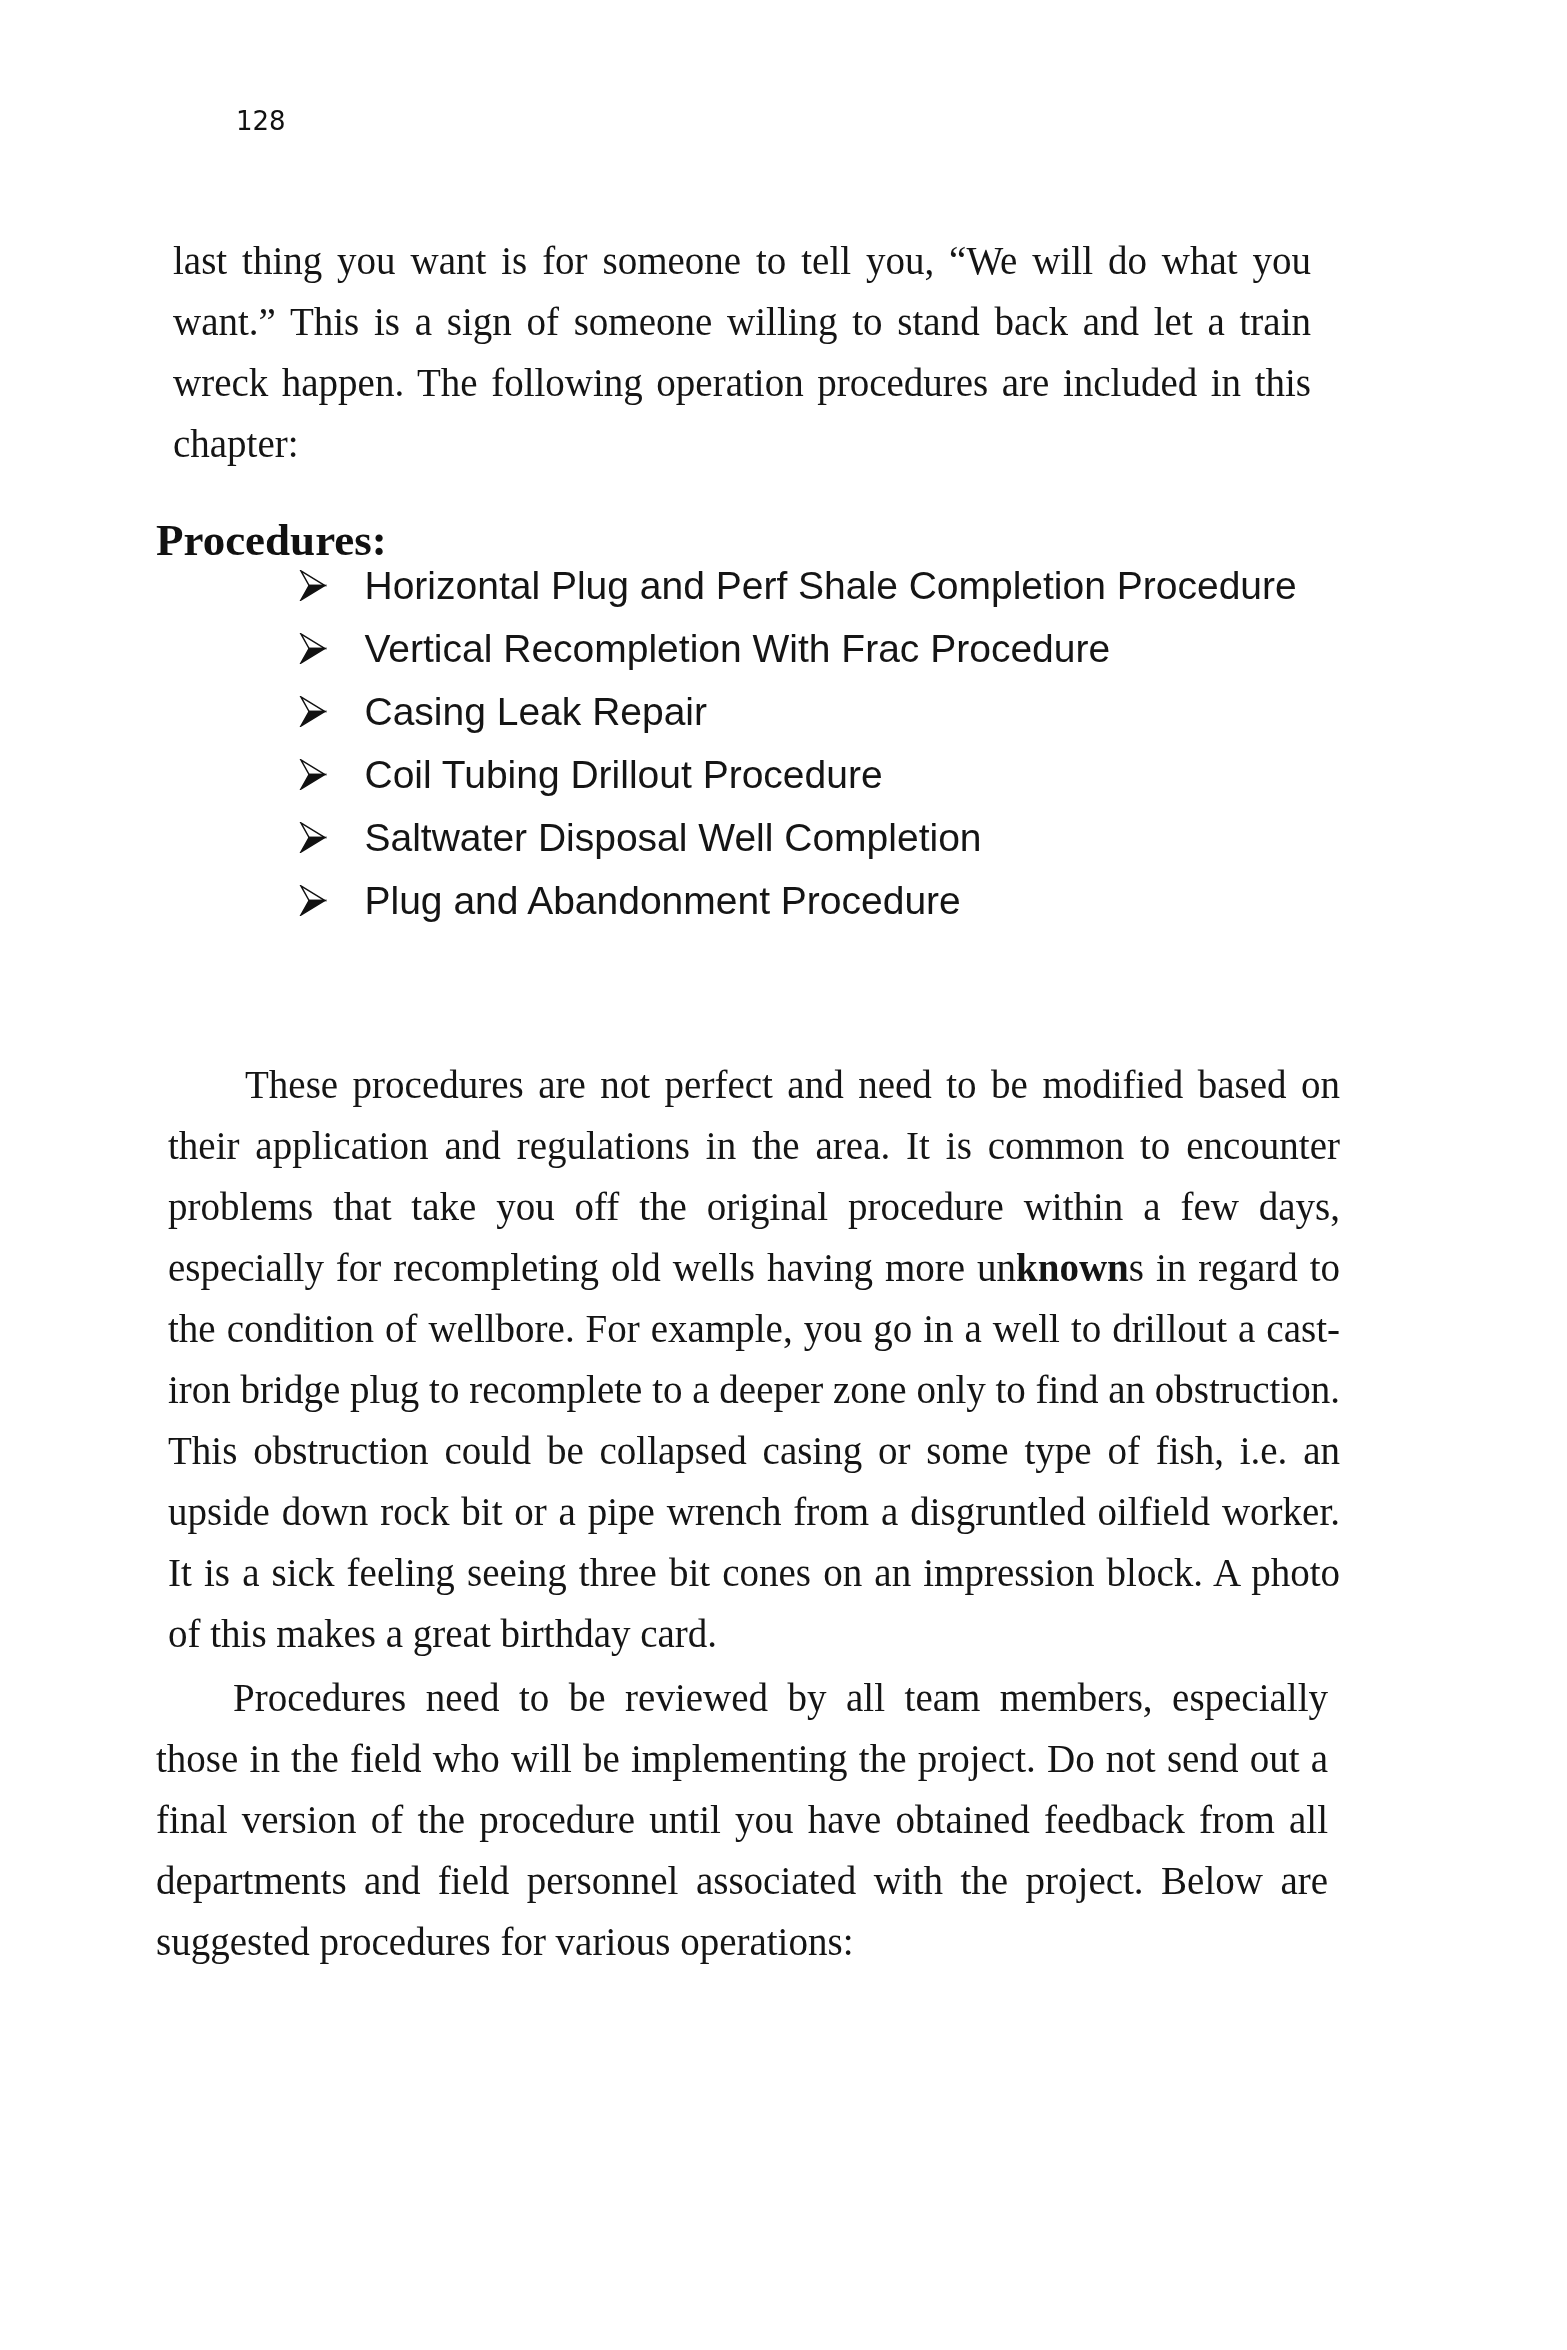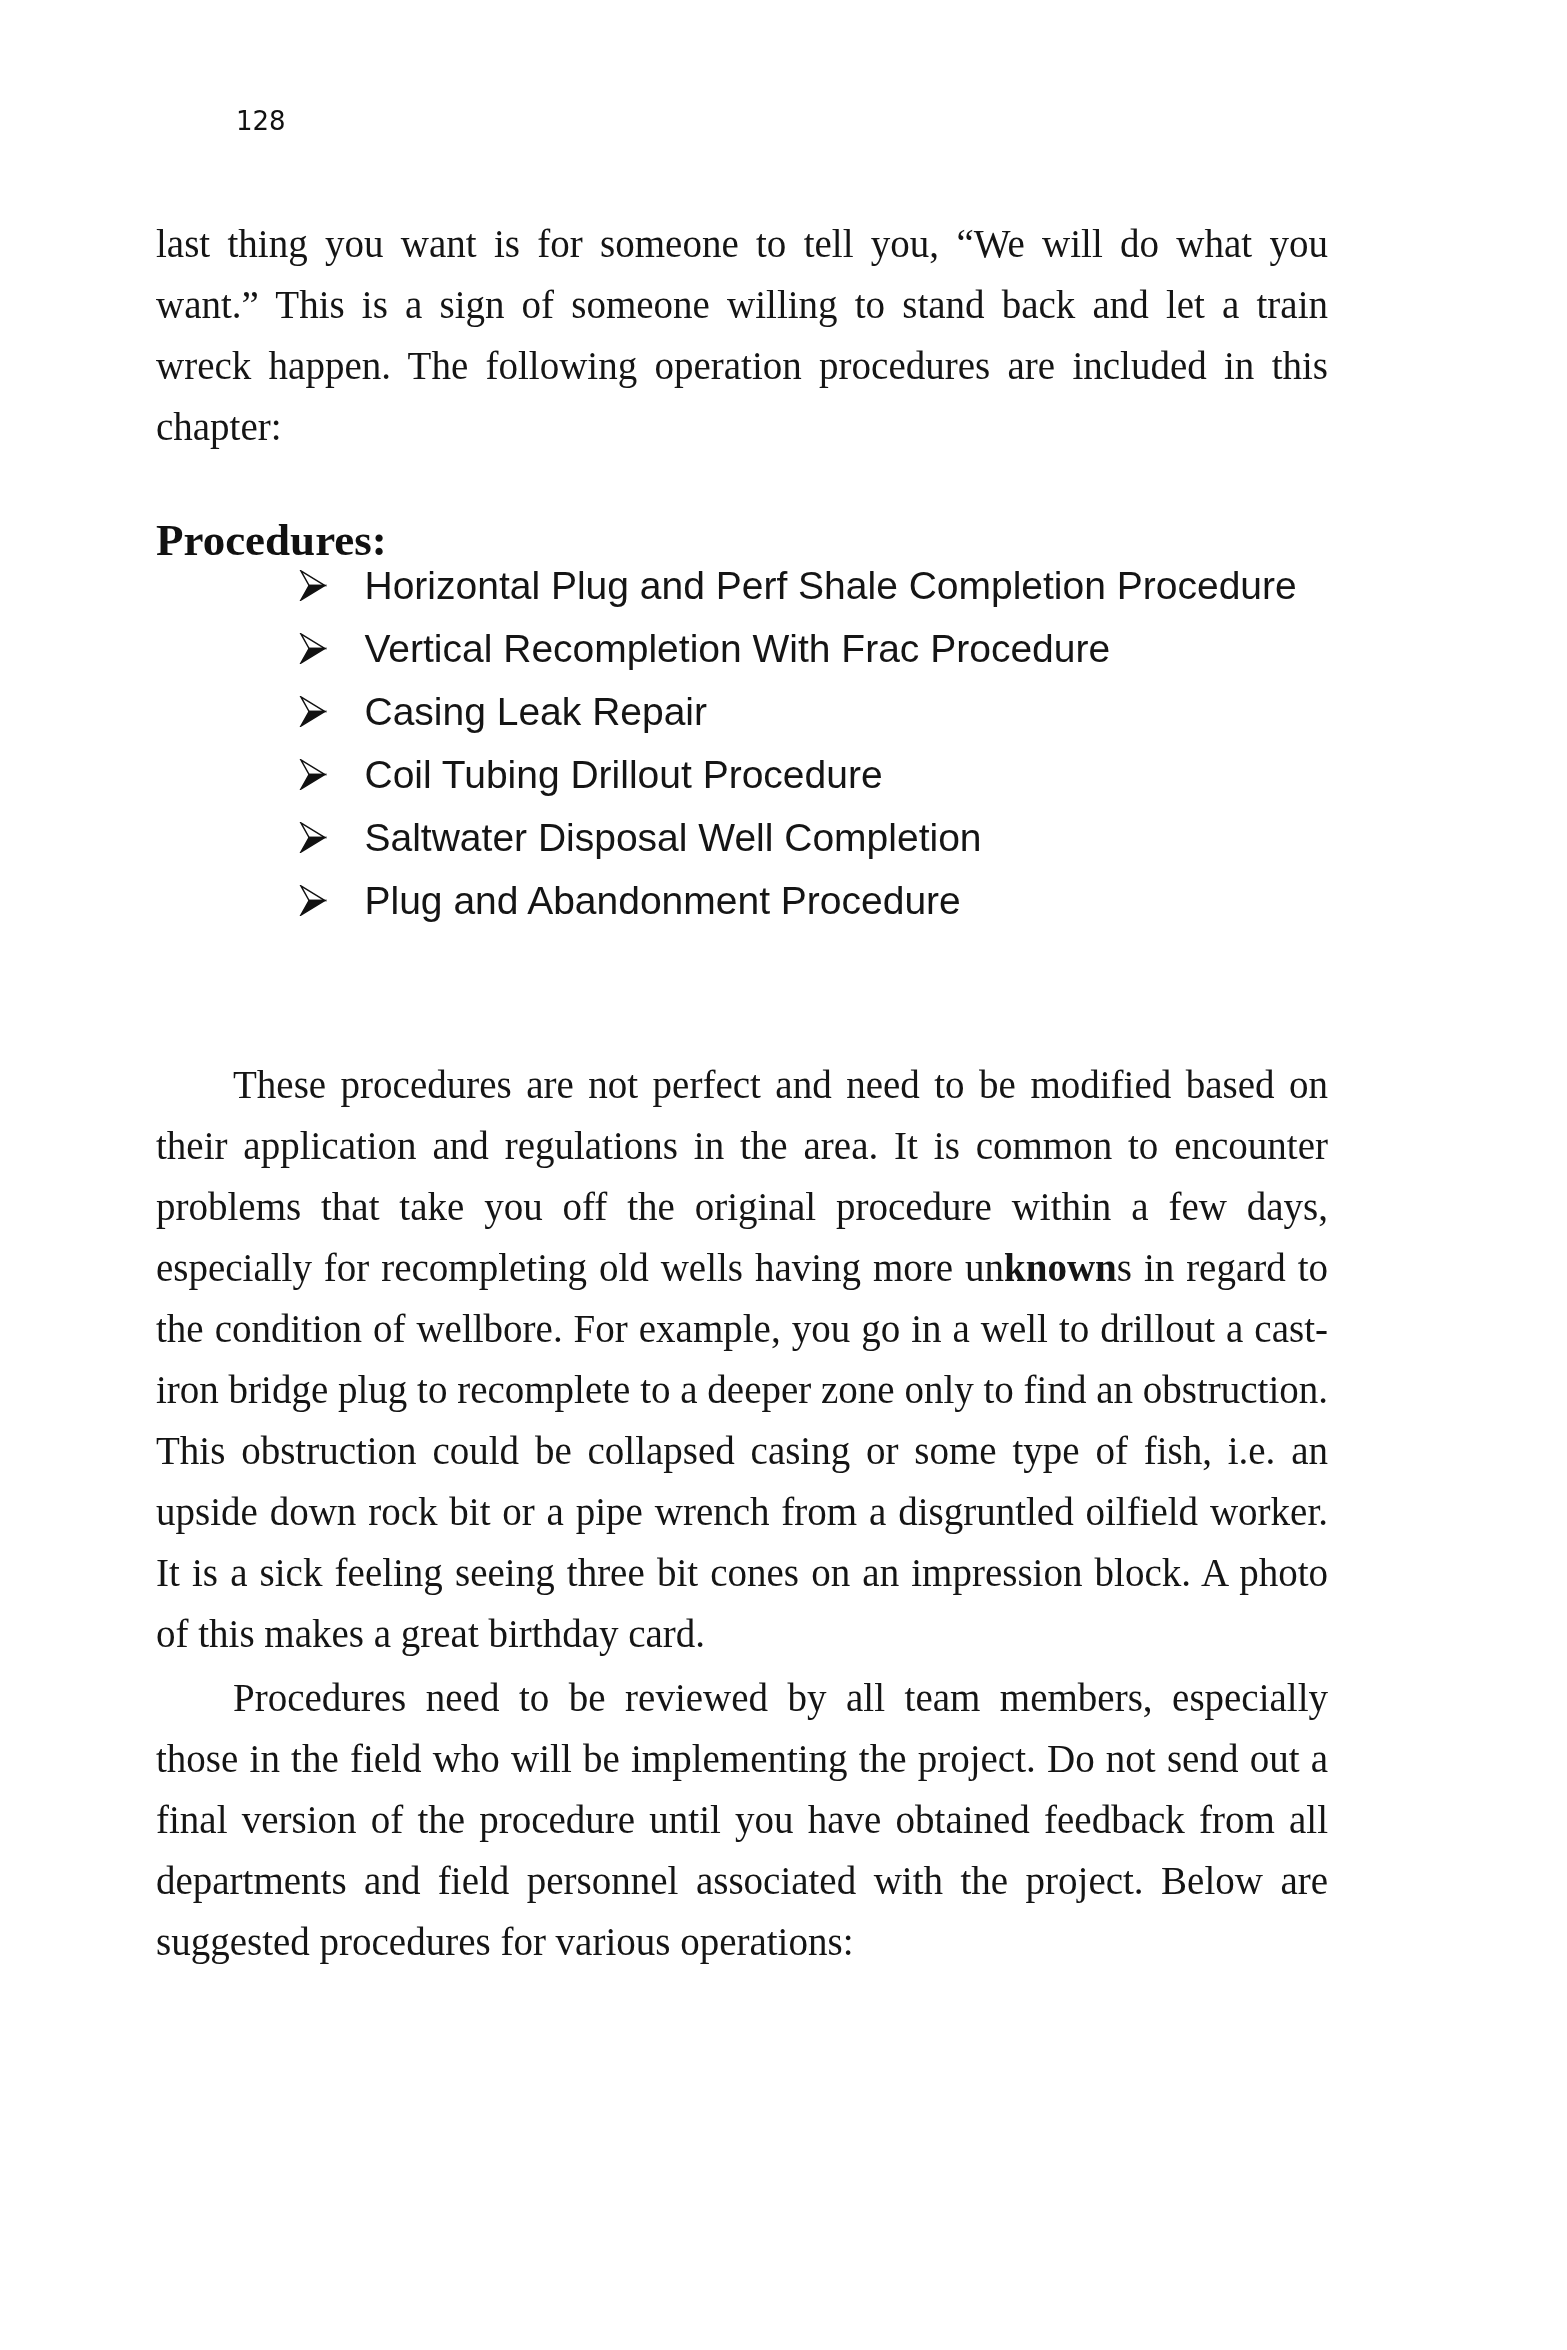--- a/index.html
+++ b/index.html
@@ -32,21 +32,21 @@
       line-height: 61px;
       color: #151515;
     }
     .justify {
       text-align: justify;
       text-align-last: left;
     }
     .indent {
       text-indent: 77px;
     }
-    p { margin: 0; }
+    p { margin: 17px; }
     .intro { top: 213px; }
     .heading {
       position: absolute;
       left: 156px;
       top: 513px;
       font-family: "Liberation Serif", "DejaVu Serif", serif;
       font-weight: bold;
       font-size: 45px;
       line-height: 55px;
       color: #111;
@@ -67,21 +67,21 @@
       font-size: 39px;
       color: #151515;
     }
     .bullet-icon {
       width: 27.5px;
       height: 31px;
       margin-right: 38px;
       flex: 0 0 auto;
       display: inline-block;
     }
-    .para1 { top: 1054px; }
+    .para1 { top: 1054px; margin-left: 12px; }
     .para2 { top: 1667px; }
     .para1 p, .para2 p { margin: 0; }
     b.kw { font-weight: bold; }
   </style>
 </head>
 <body>
 
 <div class="page-number">128</div>
 
 <div class="body-text intro justify">

